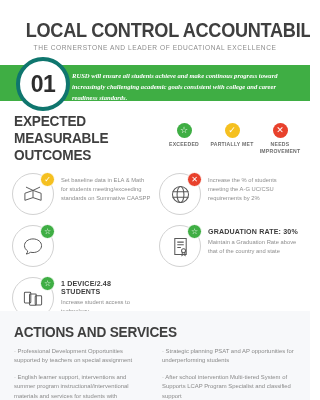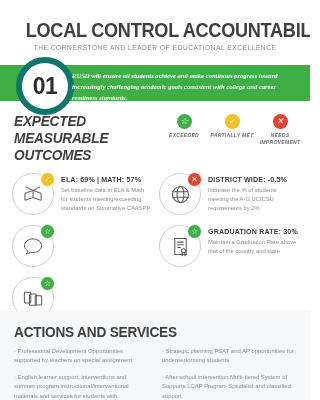--- a/index.html
+++ b/index.html
@@ -26,34 +26,34 @@
   }
 
   
   .band{
     position:relative;margin-top:14px;height:36px;
     background:#3fae44;
   }
   .band-num{
     position:absolute;left:16px;top:-8px;
     width:46px;height:46px;border-radius:50%;
-    background:#ffffff;border:6px solid #0f766e;
+    background:#ffffff;border:4px solid #0f766e;
     display:flex;align-items:center;justify-content:center;
     font-family:"Liberation Sans Narrow","Liberation Sans",sans-serif;
     font-size:23px;font-weight:bold;color:#2e2e2e;letter-spacing:-0.5px;
   }
   .band-text{
     position:absolute;left:72px;right:14px;top:6px;
     font-family:"Liberation Serif",serif;
     font-style:italic;font-weight:bold;
     font-size:6.6px;line-height:1.65;color:#ffffff;
   }
 
   
-  .mid{padding:12px 14px 0 14px;display:flex;align-items:flex-start;font-style:italic;}
+  .mid{padding:12px 14px 0 14px;display:flex;align-items:center;}
   .sec-title{
     flex:0 0 140px;
     font-family:"Liberation Sans Narrow","Liberation Sans",sans-serif;
     font-size:14.5px;font-weight:bold;line-height:1.14;
     color:#3f3f3f;letter-spacing:-0.2px;
     transform:scaleX(0.94);transform-origin:left center;
   }
   .legend{flex:1;display:flex;justify-content:space-between;padding:1px 2px 0 6px;}
   .legend-item{width:48px;text-align:center;}
   .badge{
@@ -166,38 +166,36 @@
         <div class="icon-circle">
           <svg width="22" height="18" viewBox="0 0 24 20" fill="none" stroke="#5a5a5a" stroke-width="1.1">
             <path d="M12 6 L3 9.2 L3 17 L12 14 L21 17 L21 9.2 Z"></path>
             <path d="M12 6 L12 14"></path>
             <path d="M12 6 L4.2 2.3 M12 6 L19.8 2.3"></path>
           </svg>
         </div>
         <div class="mini-badge yellow">✓</div>
       </div>
       <div class="cell-body">
-        <div class="metric-head">ELA: 69%  |  MATH: 57%</div>
         <div class="metric-desc">Set baseline data in ELA &amp; Math for students meeting/exceeding standards on Summative CAASPP</div>
       </div>
     </div>
 
     <div class="cell">
       <div class="icon-wrap">
         <div class="icon-circle">
           <svg width="21" height="21" viewBox="0 0 22 22" fill="none" stroke="#5a5a5a" stroke-width="1.1">
             <circle cx="11" cy="11" r="8.4"></circle>
             <ellipse cx="11" cy="11" rx="3.6" ry="8.4"></ellipse>
             <path d="M2.7 8.2 H19.3 M2.7 13.8 H19.3"></path>
           </svg>
         </div>
         <div class="mini-badge red">✕</div>
       </div>
       <div class="cell-body">
-        <div class="metric-head">DISTRICT WIDE: -0.5%</div>
         <div class="metric-desc">Increase the % of students meeting the A-G UC/CSU requirements by 2%</div>
       </div>
     </div>
 
     <div class="cell">
       <div class="icon-wrap">
         <div class="icon-circle">
           <svg width="22" height="20" viewBox="0 0 24 22" fill="none" stroke="#5a5a5a" stroke-width="1.1">
             <path d="M12 3.2 C6.7 3.2 2.6 6.5 2.6 10.6 C2.6 13 4 15.1 6.2 16.5 C6.1 17.8 5.4 19 4.4 19.8 C6.2 19.7 8 19 9.3 17.9 C10.2 18.1 11.1 18.2 12 18.2 C17.3 18.2 21.4 14.8 21.4 10.6 C21.4 6.5 17.3 3.2 12 3.2 Z"></path>
           </svg>
@@ -227,20 +225,24 @@
     <div class="cell">
       <div class="icon-wrap">
         <div class="icon-circle">
           <svg width="22" height="19" viewBox="0 0 24 20" fill="none" stroke="#5a5a5a" stroke-width="1.1">
             <rect x="2.6" y="3.2" width="7" height="11.6" rx="1"></rect>
             <rect x="8.2" y="5.2" width="7.4" height="12.2" rx="1"></rect>
             <rect x="14.4" y="7" width="7" height="10" rx="1"></rect>
           </svg>
         </div>
         <div class="mini-badge green">☆</div>
+      </div>
+      <div class="cell-body">
+        <div class="metric-head">1 DEVICE/2.48 STUDENTS</div>
+        <div class="metric-desc">Increase student access to technology</div>
       </div>
     </div>
 
     <div></div>
   </div>
 
   <div class="actions">
     <div class="actions-title">ACTIONS AND SERVICES</div>
     <div class="cols">
       <div class="col">

